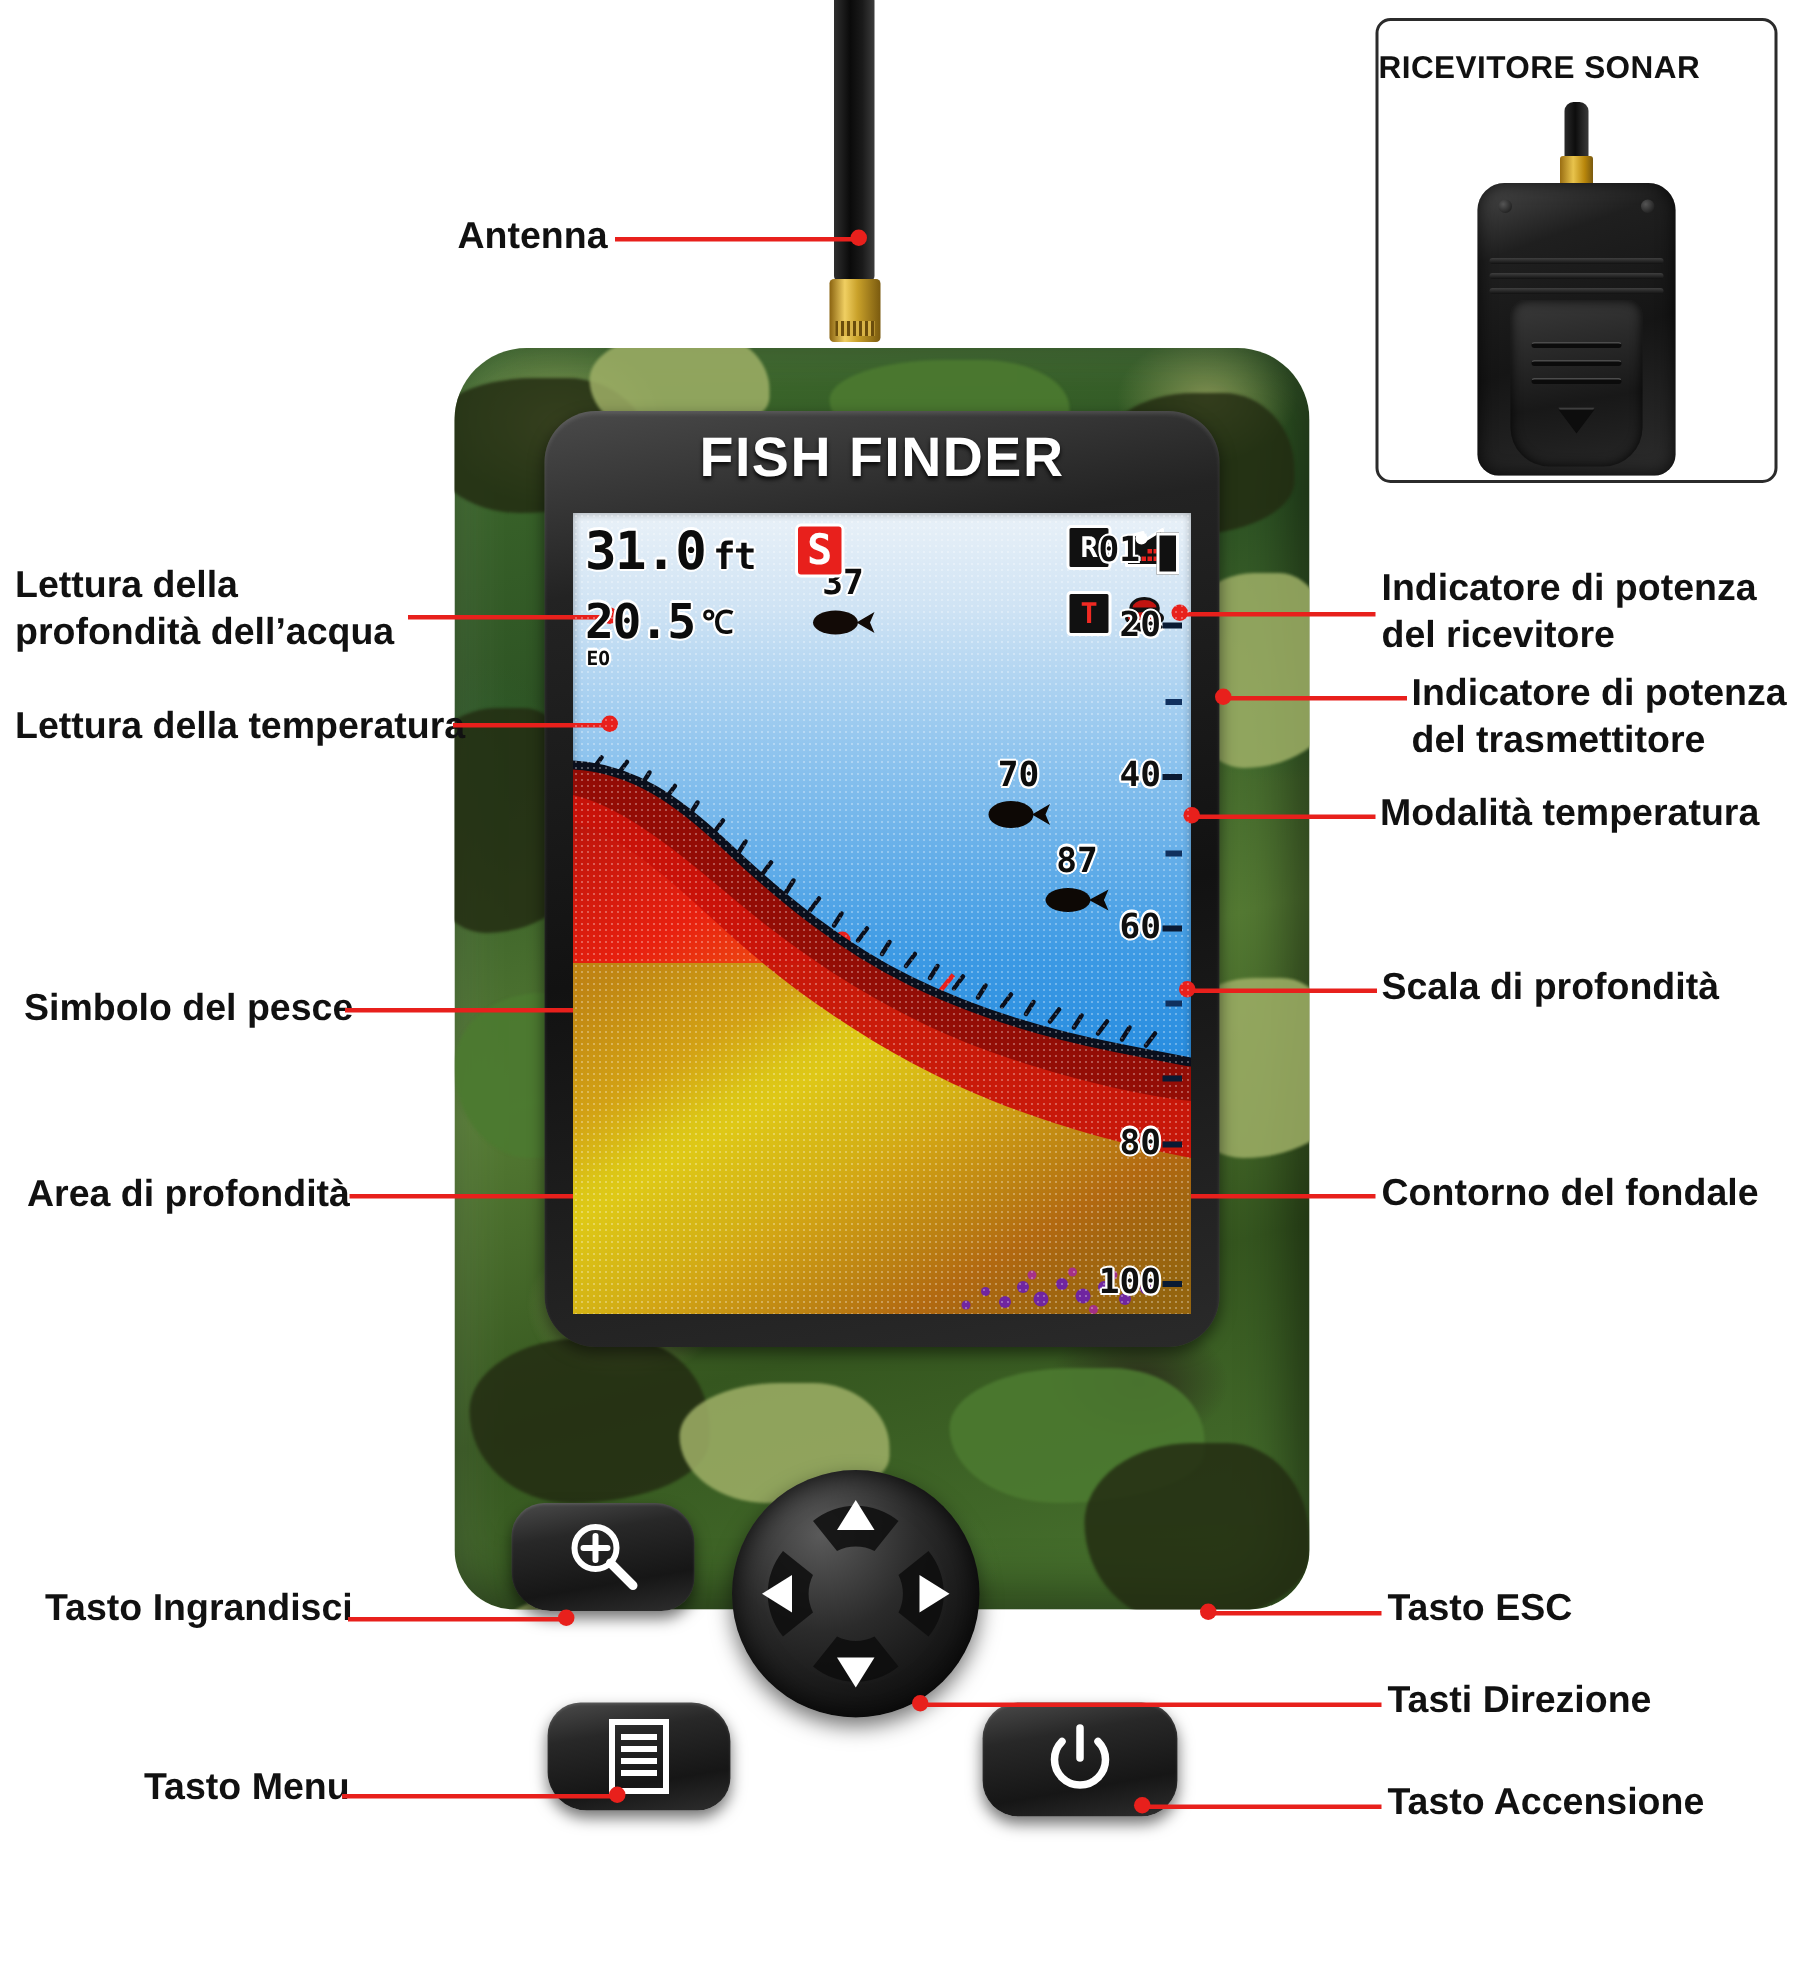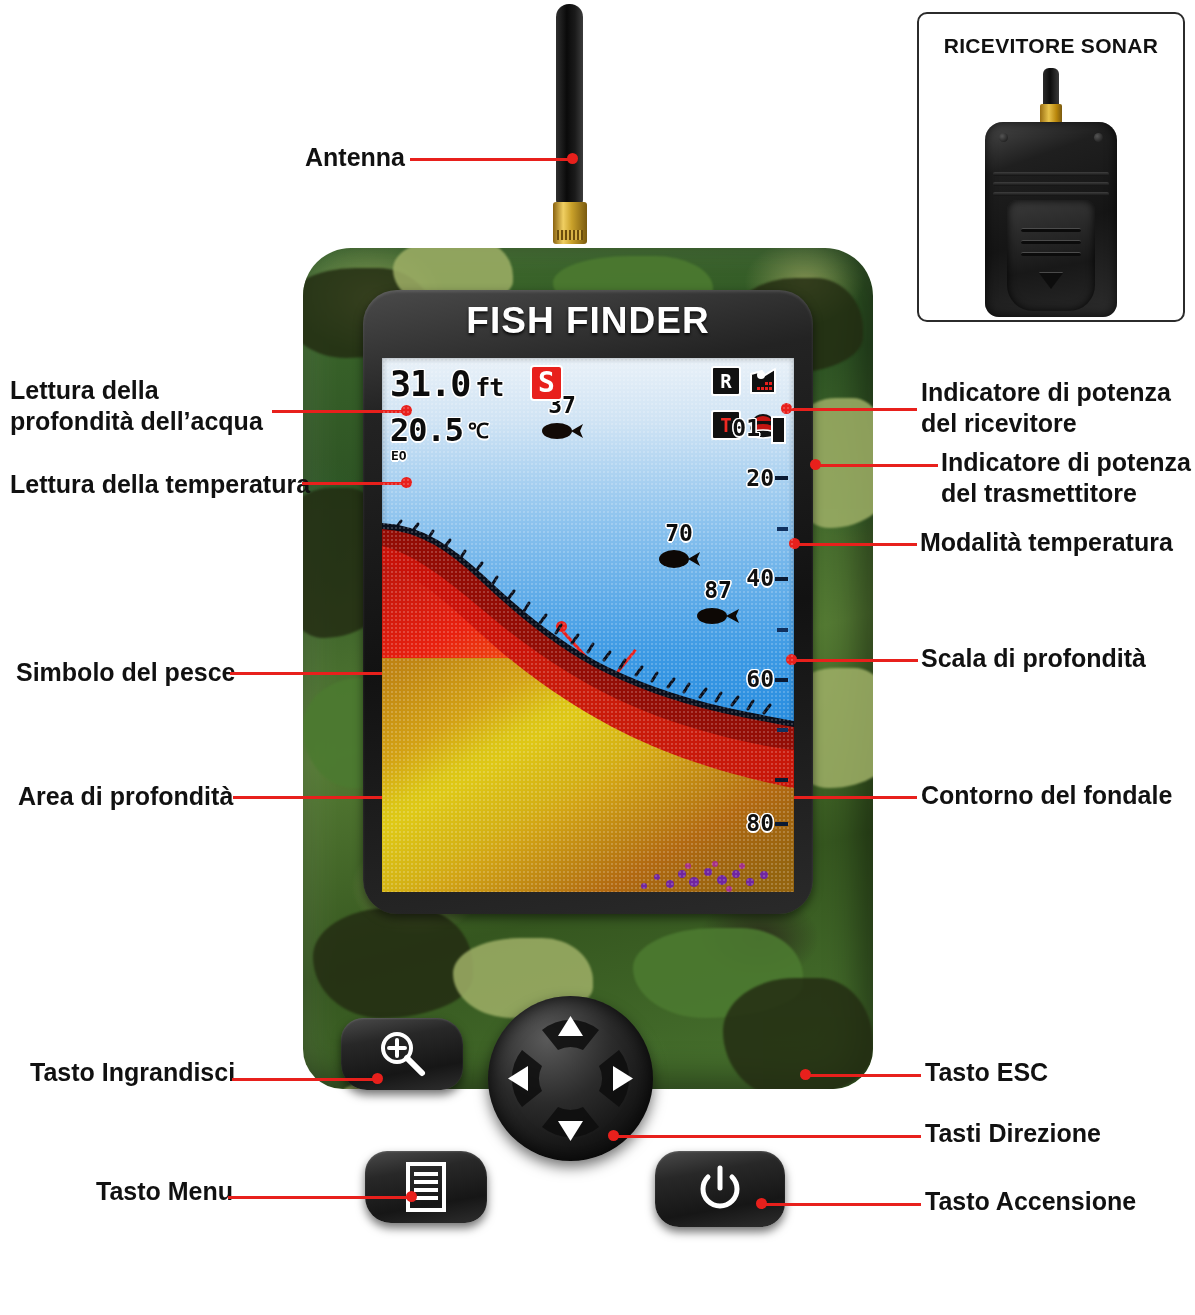--- a/index.html
+++ b/index.html
@@ -53,21 +53,20 @@
     border: 2px solid #2b2b2b;
     border-radius: 10px;
     background: #fff;
     box-sizing: border-box;
   }
   #receiver-title {
     position: absolute;
     top: 20px;
     left: 0;
     width: 100%;
-    text-align: center;
     font-size: 21px;
     font-weight: bold;
     letter-spacing: 0.3px;
     color: #111;
   }
   .rcv-ant-rod {
     position: absolute;
     left: 50%;
     margin-left: -8px;
     top: 54px;
@@ -136,21 +135,21 @@
     border-left: 12px solid transparent;
     border-right: 12px solid transparent;
     border-top: 16px solid #0d0d0d;
     filter: drop-shadow(0 -1px 0 #4a4a4a);
   }
 
   
   #device {
     position: absolute;
     left: 303px;
-    top: 248px;
+    top: 232px;
     width: 570px;
     height: 841px;
     border-radius: 31px;
   }
   
   #antenna-rod {
     position: absolute;
     left: 253px;
     top: -244px;
     width: 27px;
@@ -299,21 +298,21 @@
     text-align:center;
   }
   .rt-chip.red { color:#ef2a23; }
   .rt-ico {
     width:30px; height:30px;
     position:relative;
   }
   .rt-ico svg { display:block; }
 
   
-  #depth-scale { position:absolute; right:0; top:0; bottom:0; width:78px; z-index:6;margin-top:45px; }
+  #depth-scale { position:absolute; right:0; top:0; bottom:0; width:78px; z-index:6; }
   .scale-label {
     position:absolute;
     right:20px;
     font-family:"DejaVu Sans Mono", monospace;
     font-weight:bold;
     font-size:23px;
     color:#101010;
     text-shadow:
       -1.5px 0 #fff, 1.5px 0 #fff, 0 -1.5px #fff, 0 1.5px #fff,
       -1px -1px #fff, 1px -1px #fff, -1px 1px #fff, 1px 1px #fff;

